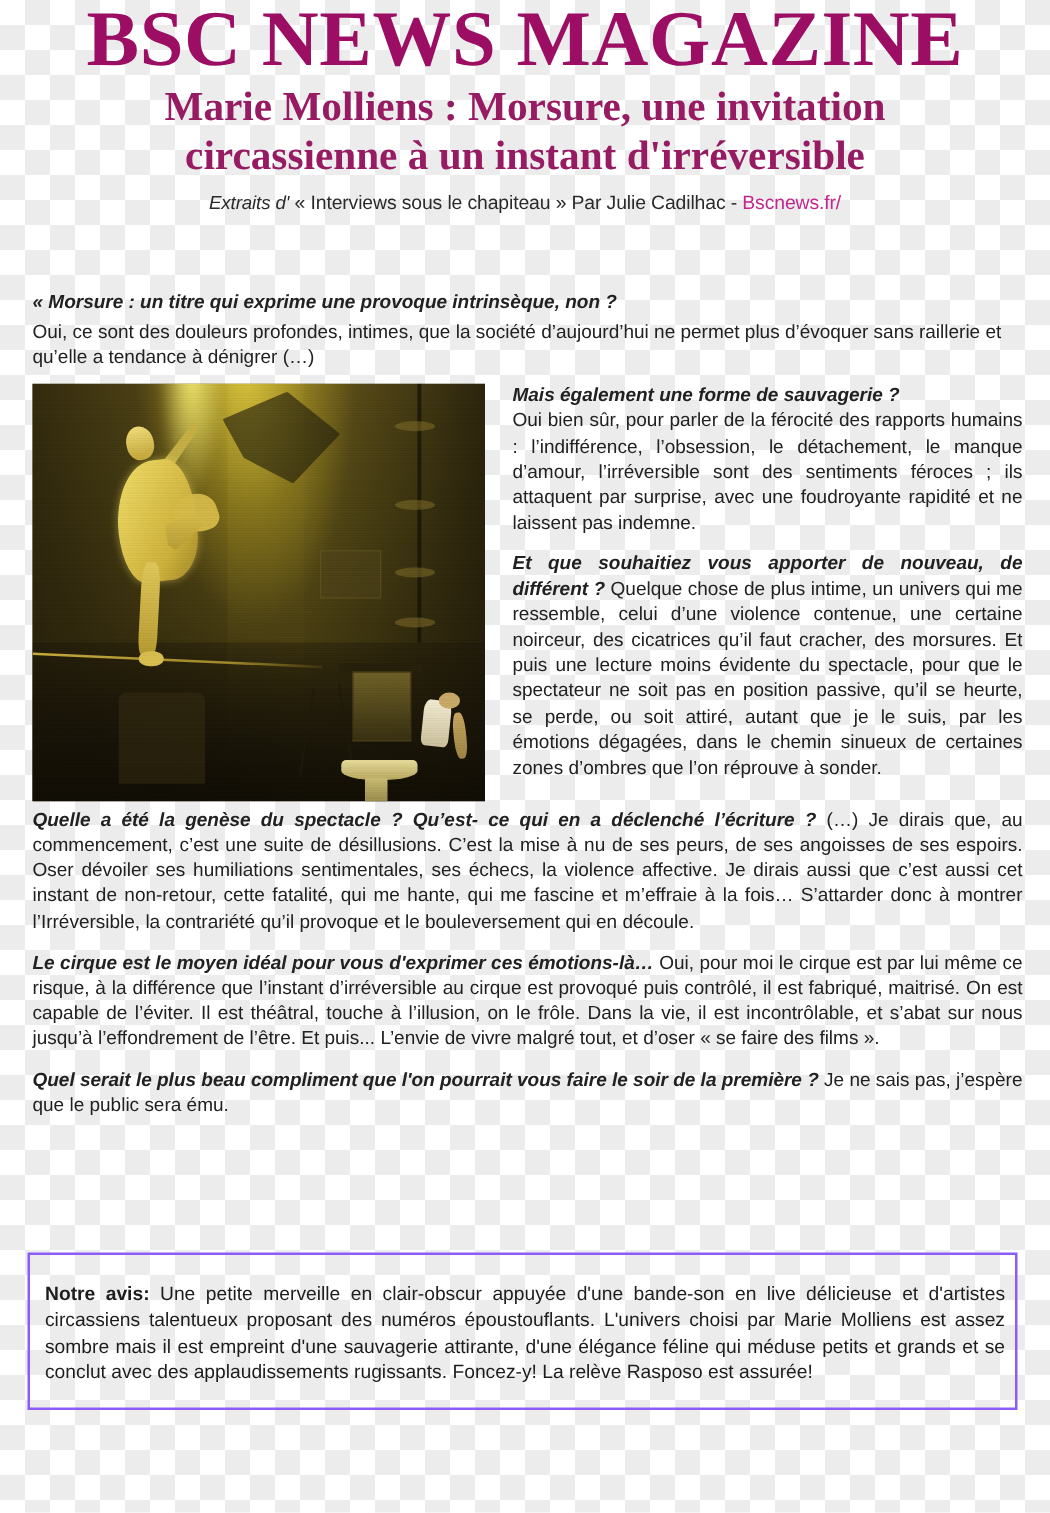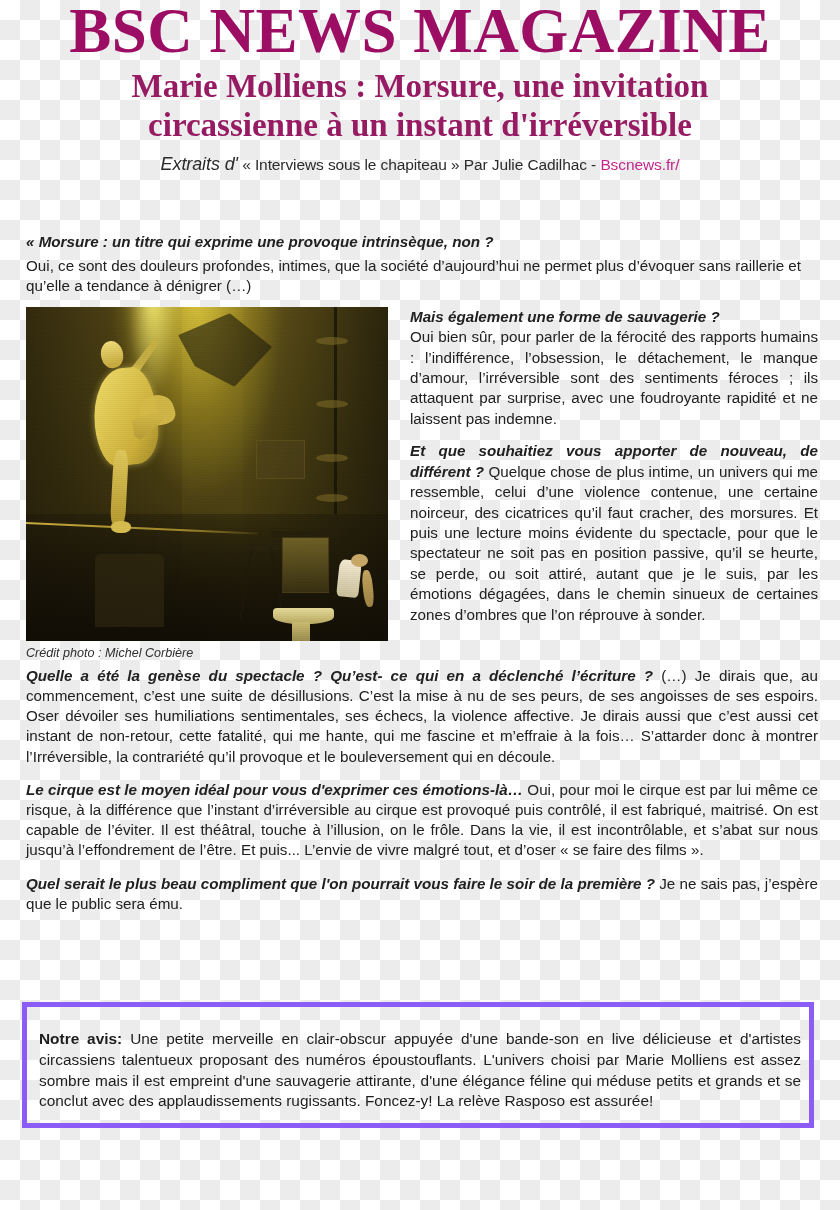--- a/index.html
+++ b/index.html
@@ -49,21 +49,21 @@
     padding: 0;
   }
   .byline {
     font-size: 15.5px;
     color: #2b2b2b;
     margin-top: 9px;
     letter-spacing: -0.1px;
   }
   .byline .ital {
     font-style: italic;
-    font-size: 18px;
+    font-size: 15px;
   }
   .byline .site {
     color: #C3278C;
   }
 
   
   .content {
     position: absolute;
     left: 26px;
     right: 22px;
@@ -356,21 +356,21 @@
     margin-bottom: 13px;
   }
 
   
   .avis-box {
     position: absolute;
     left: 22px;
     top: 1002px;
     width: 792px;
     height: 126px;
-    border: 5px solid #8b5cf6;
+    border: 2px solid #8b5cf6;
     box-sizing: border-box;
     padding: 22px 8px 0 12px;
   }
   .avis-text {
     font-size: 15.4px;
     line-height: 1.35;
     color: #1d1d1d;
     text-align: justify;
     margin: 0;
   }
@@ -439,21 +439,20 @@
             <div class="mirror"></div>
             <div class="basin"></div>
             <div class="pedestal"></div>
             <div class="p2-torso"></div>
             <div class="p2-head"></div>
             <div class="p2-arm"></div>
           </div>
 
           <div class="photo-grain"></div>
         </div>
-        <div class="credit">Crédit photo : Michel Corbière</div>
       </div>
 
       <div class="rightcol">
         <p class="para">
           <span class="q">Mais également une forme de sauvagerie ?</span><br>
           <span>Oui bien sûr, pour parler de la férocité des rapports humains : l’indifférence, l’obsession, le détachement, le manque d’amour, l’irréversible sont des sentiments féroces ; ils attaquent par surprise, avec une foudroyante rapidité et ne laissent pas indemne.</span>
         </p>
         <p class="para">
           <span class="q">Et que souhaitiez vous apporter de nouveau, de différent ?</span><span> Quelque chose de plus intime, un univers qui me ressemble, celui d’une violence contenue, une certaine noirceur, des cicatrices qu’il faut cracher, des morsures. Et puis une lecture moins évidente du spectacle, pour que le spectateur ne soit pas en position passive, qu’il se heurte, se perde, ou soit attiré, autant que je le suis, par les émotions dégagées, dans le chemin sinueux de certaines zones d’ombres que l’on réprouve à sonder.</span>
         </p>

